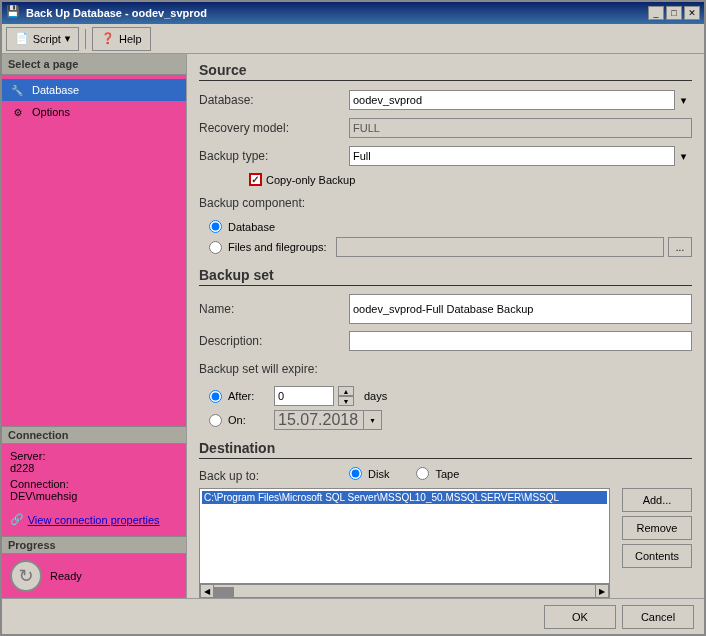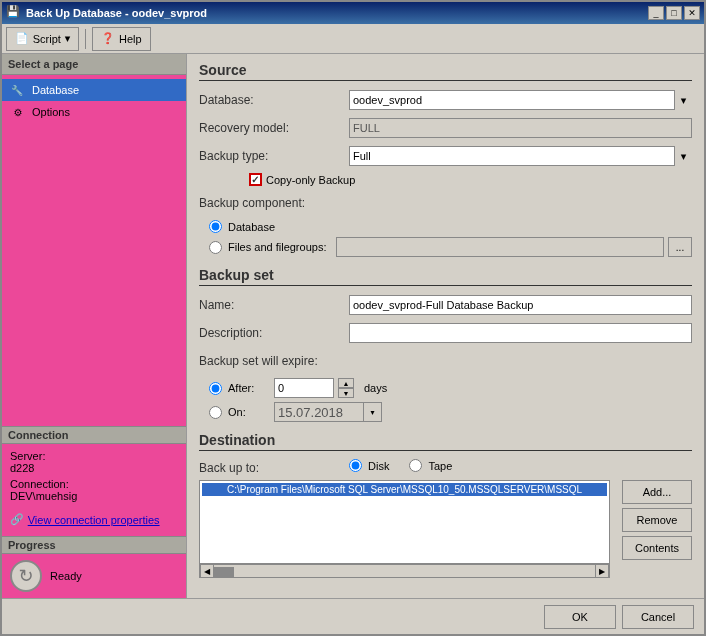--- a/index.html
+++ b/index.html
@@ -133,41 +133,41 @@
     .spinner-btns { display: flex; flex-direction: column; }
     .spinner-btn { width: 16px; height: 10px; background: #d4d0c8; border: 1px solid #888; display: flex; align-items: center; justify-content: center; cursor: pointer; font-size: 7px; line-height: 1; }
 
     
     .date-wrapper { display: flex; align-items: center; }
     .date-input { width: 90px; height: 20px; border: 1px solid #888; background: #d4d0c8; font-size: 11px; padding: 1px 3px; color: #555; }
     .date-arrow { width: 18px; height: 20px; background: #d4d0c8; border: 1px solid #888; border-left: none; display: flex; align-items: center; justify-content: center; cursor: pointer; font-size: 8px; }
 
     
     .list-box {
-      width: 100%; height: 84px; border: 1px solid #888; background: white;
-      font-size: 10px; padding: 2px; overflow-y: auto; overflow-x: hidden; text-align: center;
+      width: 100%; height: 96px; border: 1px solid #888; background: white;
+      font-size: 10px; padding: 2px; overflow-y: auto; overflow-x: hidden;
     }
     .list-item { padding: 1px 2px; white-space: nowrap; overflow: hidden; text-overflow: ellipsis; }
     .list-item.selected { background: #316ac5; color: white; }
     .horizontal-scroll { width: 100%; height: 14px; background: #d4d0c8; border: 1px solid #888; display: flex; align-items: center; }
     .scroll-track { flex: 1; height: 100%; background: #d4d0c8; position: relative; }
     .scroll-thumb { width: 20px; height: 10px; background: #888; margin: 2px 0; }
     .scroll-arrow { width: 14px; height: 14px; background: #d4d0c8; display: flex; align-items: center; justify-content: center; font-size: 8px; border: 1px solid #888; cursor: pointer; }
 
     
     .side-buttons { display: flex; flex-direction: column; gap: 4px; margin-left: 6px; }
     .side-btn {
       width: 70px; height: 24px; background: #d4d0c8;
       border: 1px solid #888; font-size: 11px; cursor: pointer; text-align: center;
       display: flex; align-items: center; justify-content: center;
     }
 
     
     .dest-row { display: flex; align-items: center; margin-bottom: 4px; }
-    .dest-radio-group { display: flex; gap: 20px; flex: 1; }
+    .dest-radio-group { display: flex; gap: 27px; flex: 1; }
 
     
     .bottom-bar {
       height: 36px; background: #d4d0c8; border-top: 1px solid #999;
       display: flex; align-items: center; justify-content: flex-end; padding: 0 10px; gap: 6px;
     }
     .bottom-btn {
       width: 72px; height: 24px; background: #d4d0c8;
       border: 1px solid #888; font-size: 11px; cursor: pointer;
       display: flex; align-items: center; justify-content: center;
@@ -308,21 +308,21 @@
           </div>
         </div>
       </div>
 
       <div class="form-section">
         <div class="section-header">Backup set</div>
 
         <div class="form-row">
           <span class="form-label">Name:</span>
           <div class="form-control">
-            <input type="text" class="text-input" value="oodev_svprod-Full Database Backup" style="width: 100%; height: 20px; border: 1px solid rgb(136, 136, 136); background: white; font-size: 11px; padding: 1px 3px;">
+            <input type="text" class="text-input" value="oodev_svprod-Full Database Backup" style="width: 100%; height: 30px; border: 1px solid rgb(136, 136, 136); background: white; font-size: 11px; padding: 1px 3px;">
           </div>
         </div>
 
         <div class="form-row">
           <span class="form-label">Description:</span>
           <div class="form-control">
             <input type="text" class="text-input" style="width: 100%; height: 20px; border: 1px solid rgb(136, 136, 136); background: white; font-size: 11px; padding: 1px 3px;">
           </div>
         </div>
 
@@ -340,21 +340,21 @@
               <button class="spinner-btn">▼</button>
             </div>
           </div>
           <span style="margin-left:4px;">days</span>
         </div>
 
         <div class="radio-row indent">
           <input type="radio" name="expire" class="radio-input" style="">
           <span style="width:40px;">On:</span>
           <div class="date-wrapper">
-            <input type="text" class="date-input" readonly="" value="15.07.2018" style="width: 90px; height: 20px; border: 1px solid rgb(136, 136, 136); background: rgb(212, 208, 200); font-size: 13px; padding: 1px 3px; color: rgb(85, 85, 85);">
+            <input type="text" class="date-input" readonly="" value="15.07.2018" style="width: 90px; height: 20px; border: 1px solid rgb(136, 136, 136); background: rgb(212, 208, 200); font-size: 16px; padding: 1px 3px; color: rgb(85, 85, 85);">
             <button class="date-arrow">▾</button>
           </div>
         </div>
       </div>
 
       <div class="form-section">
         <div class="section-header">Destination</div>
 
         <div class="dest-row">
           <span class="form-label">Back up to:</span>

